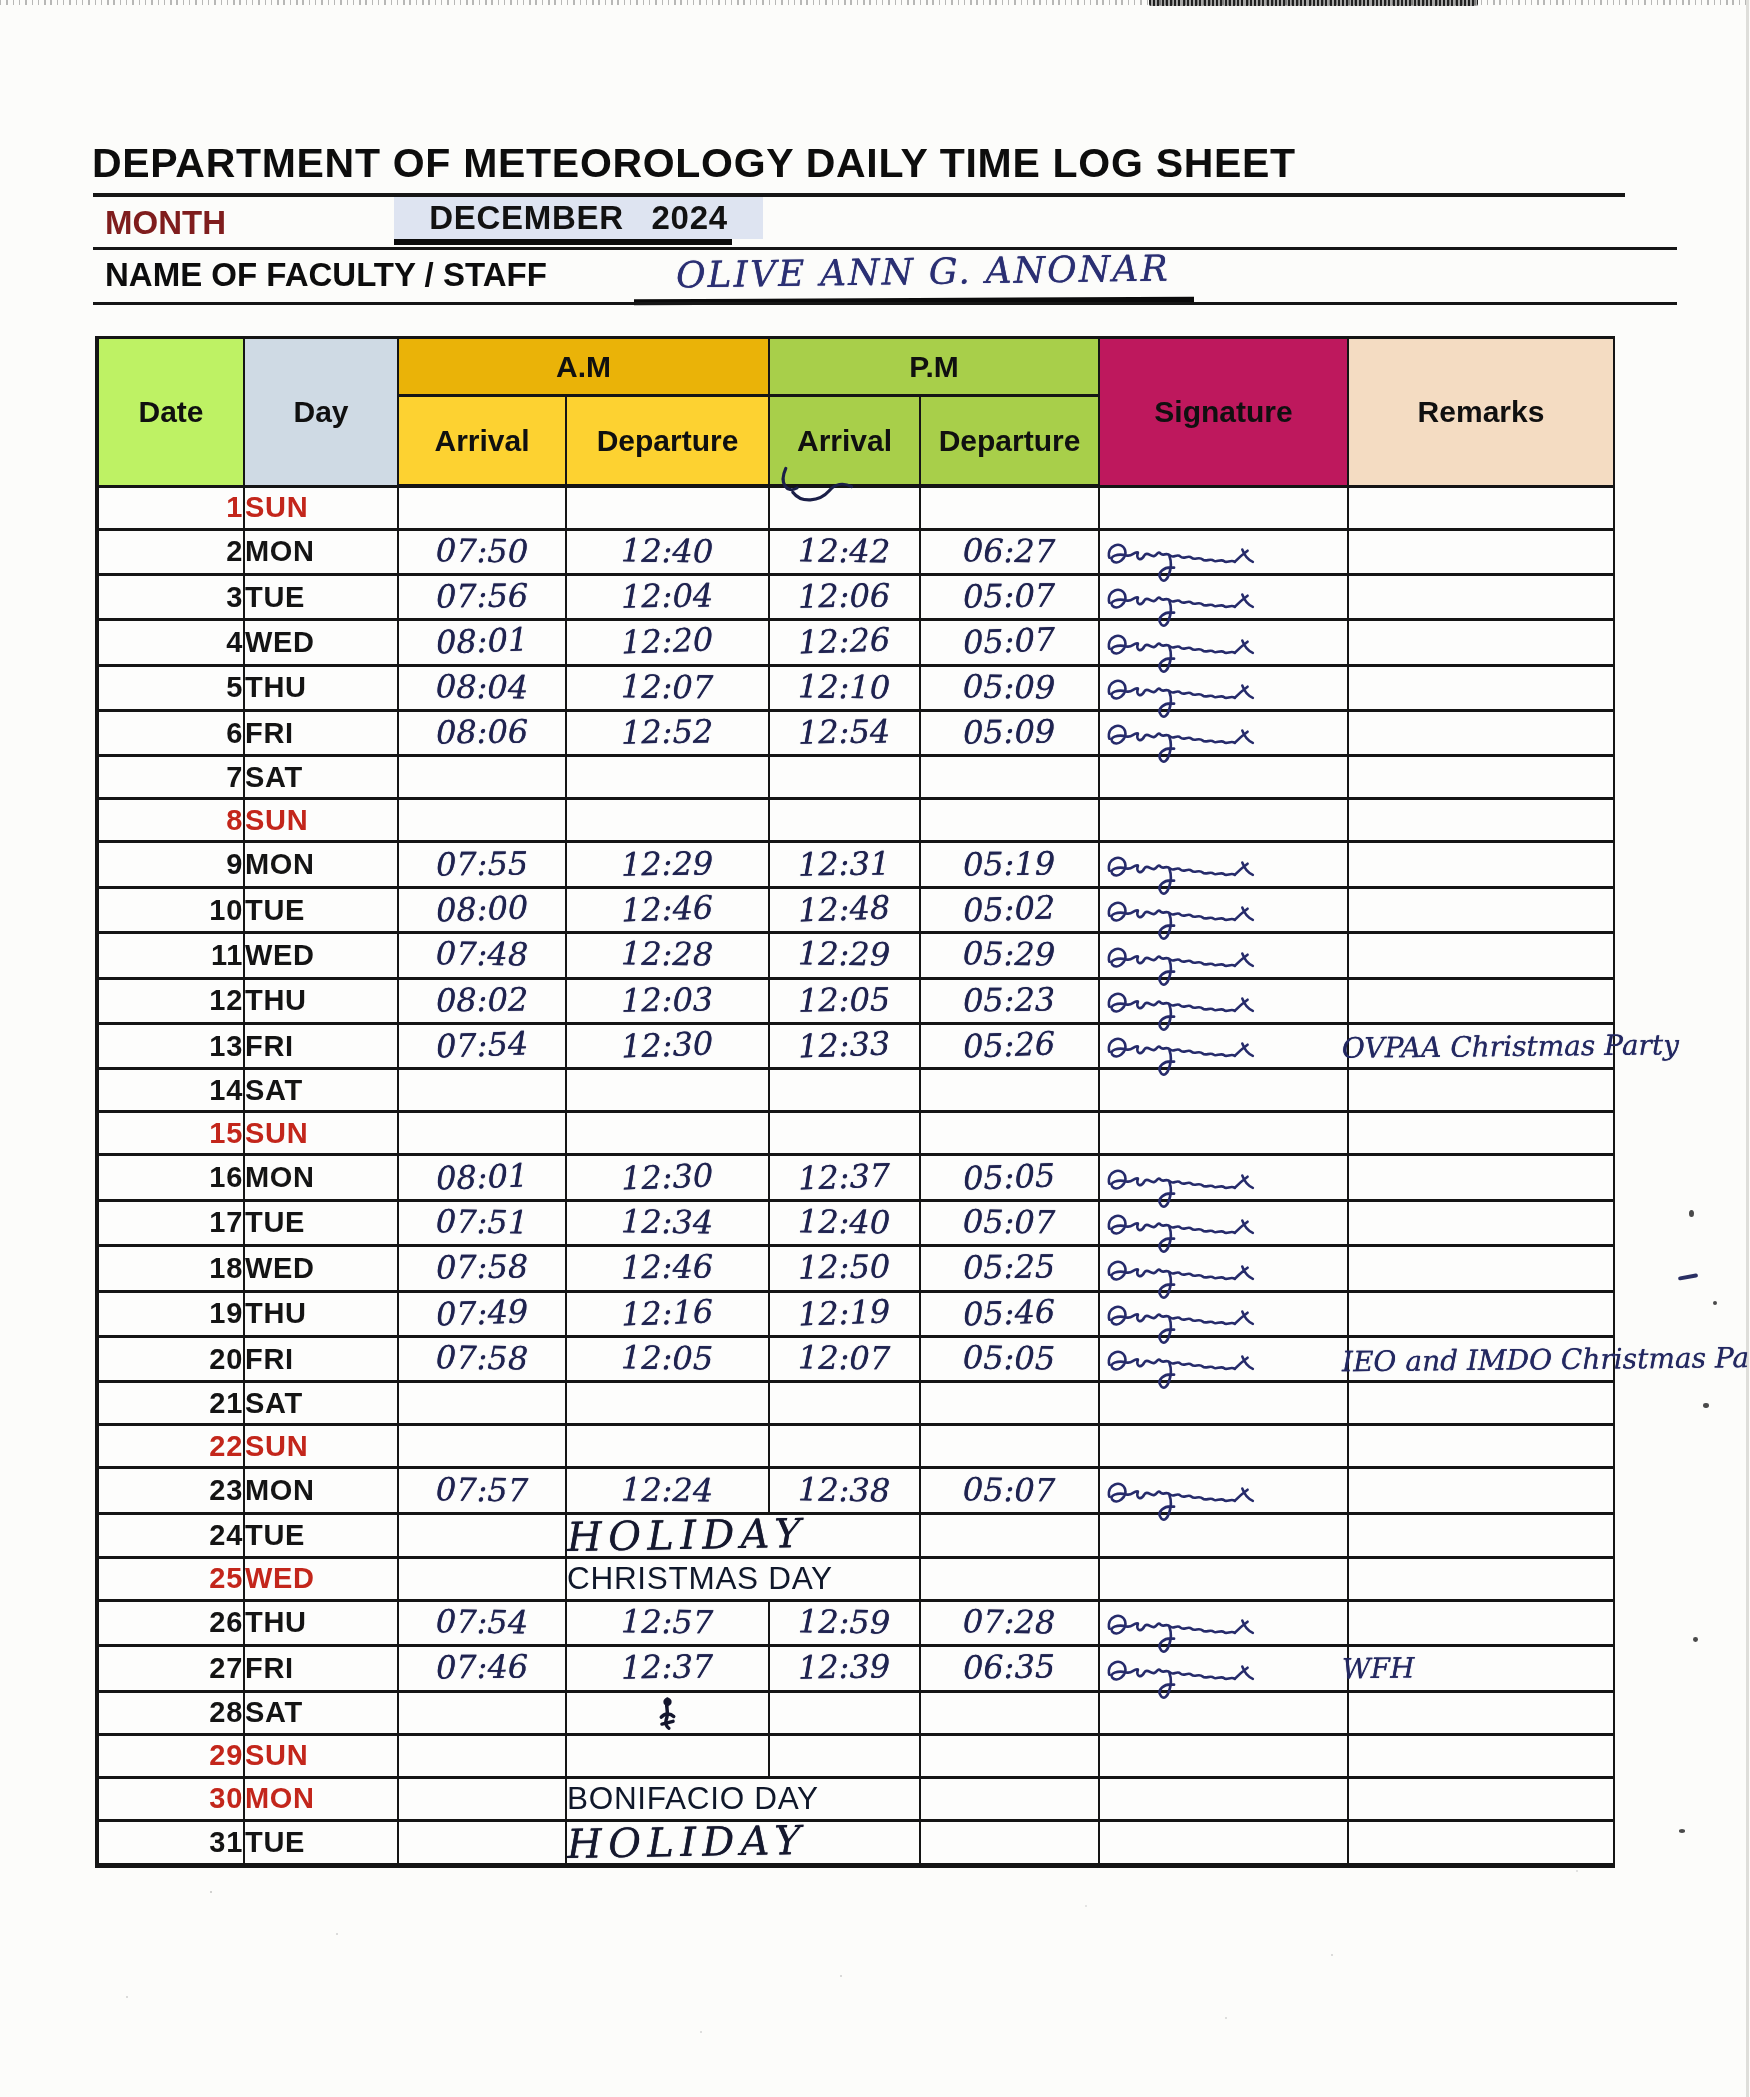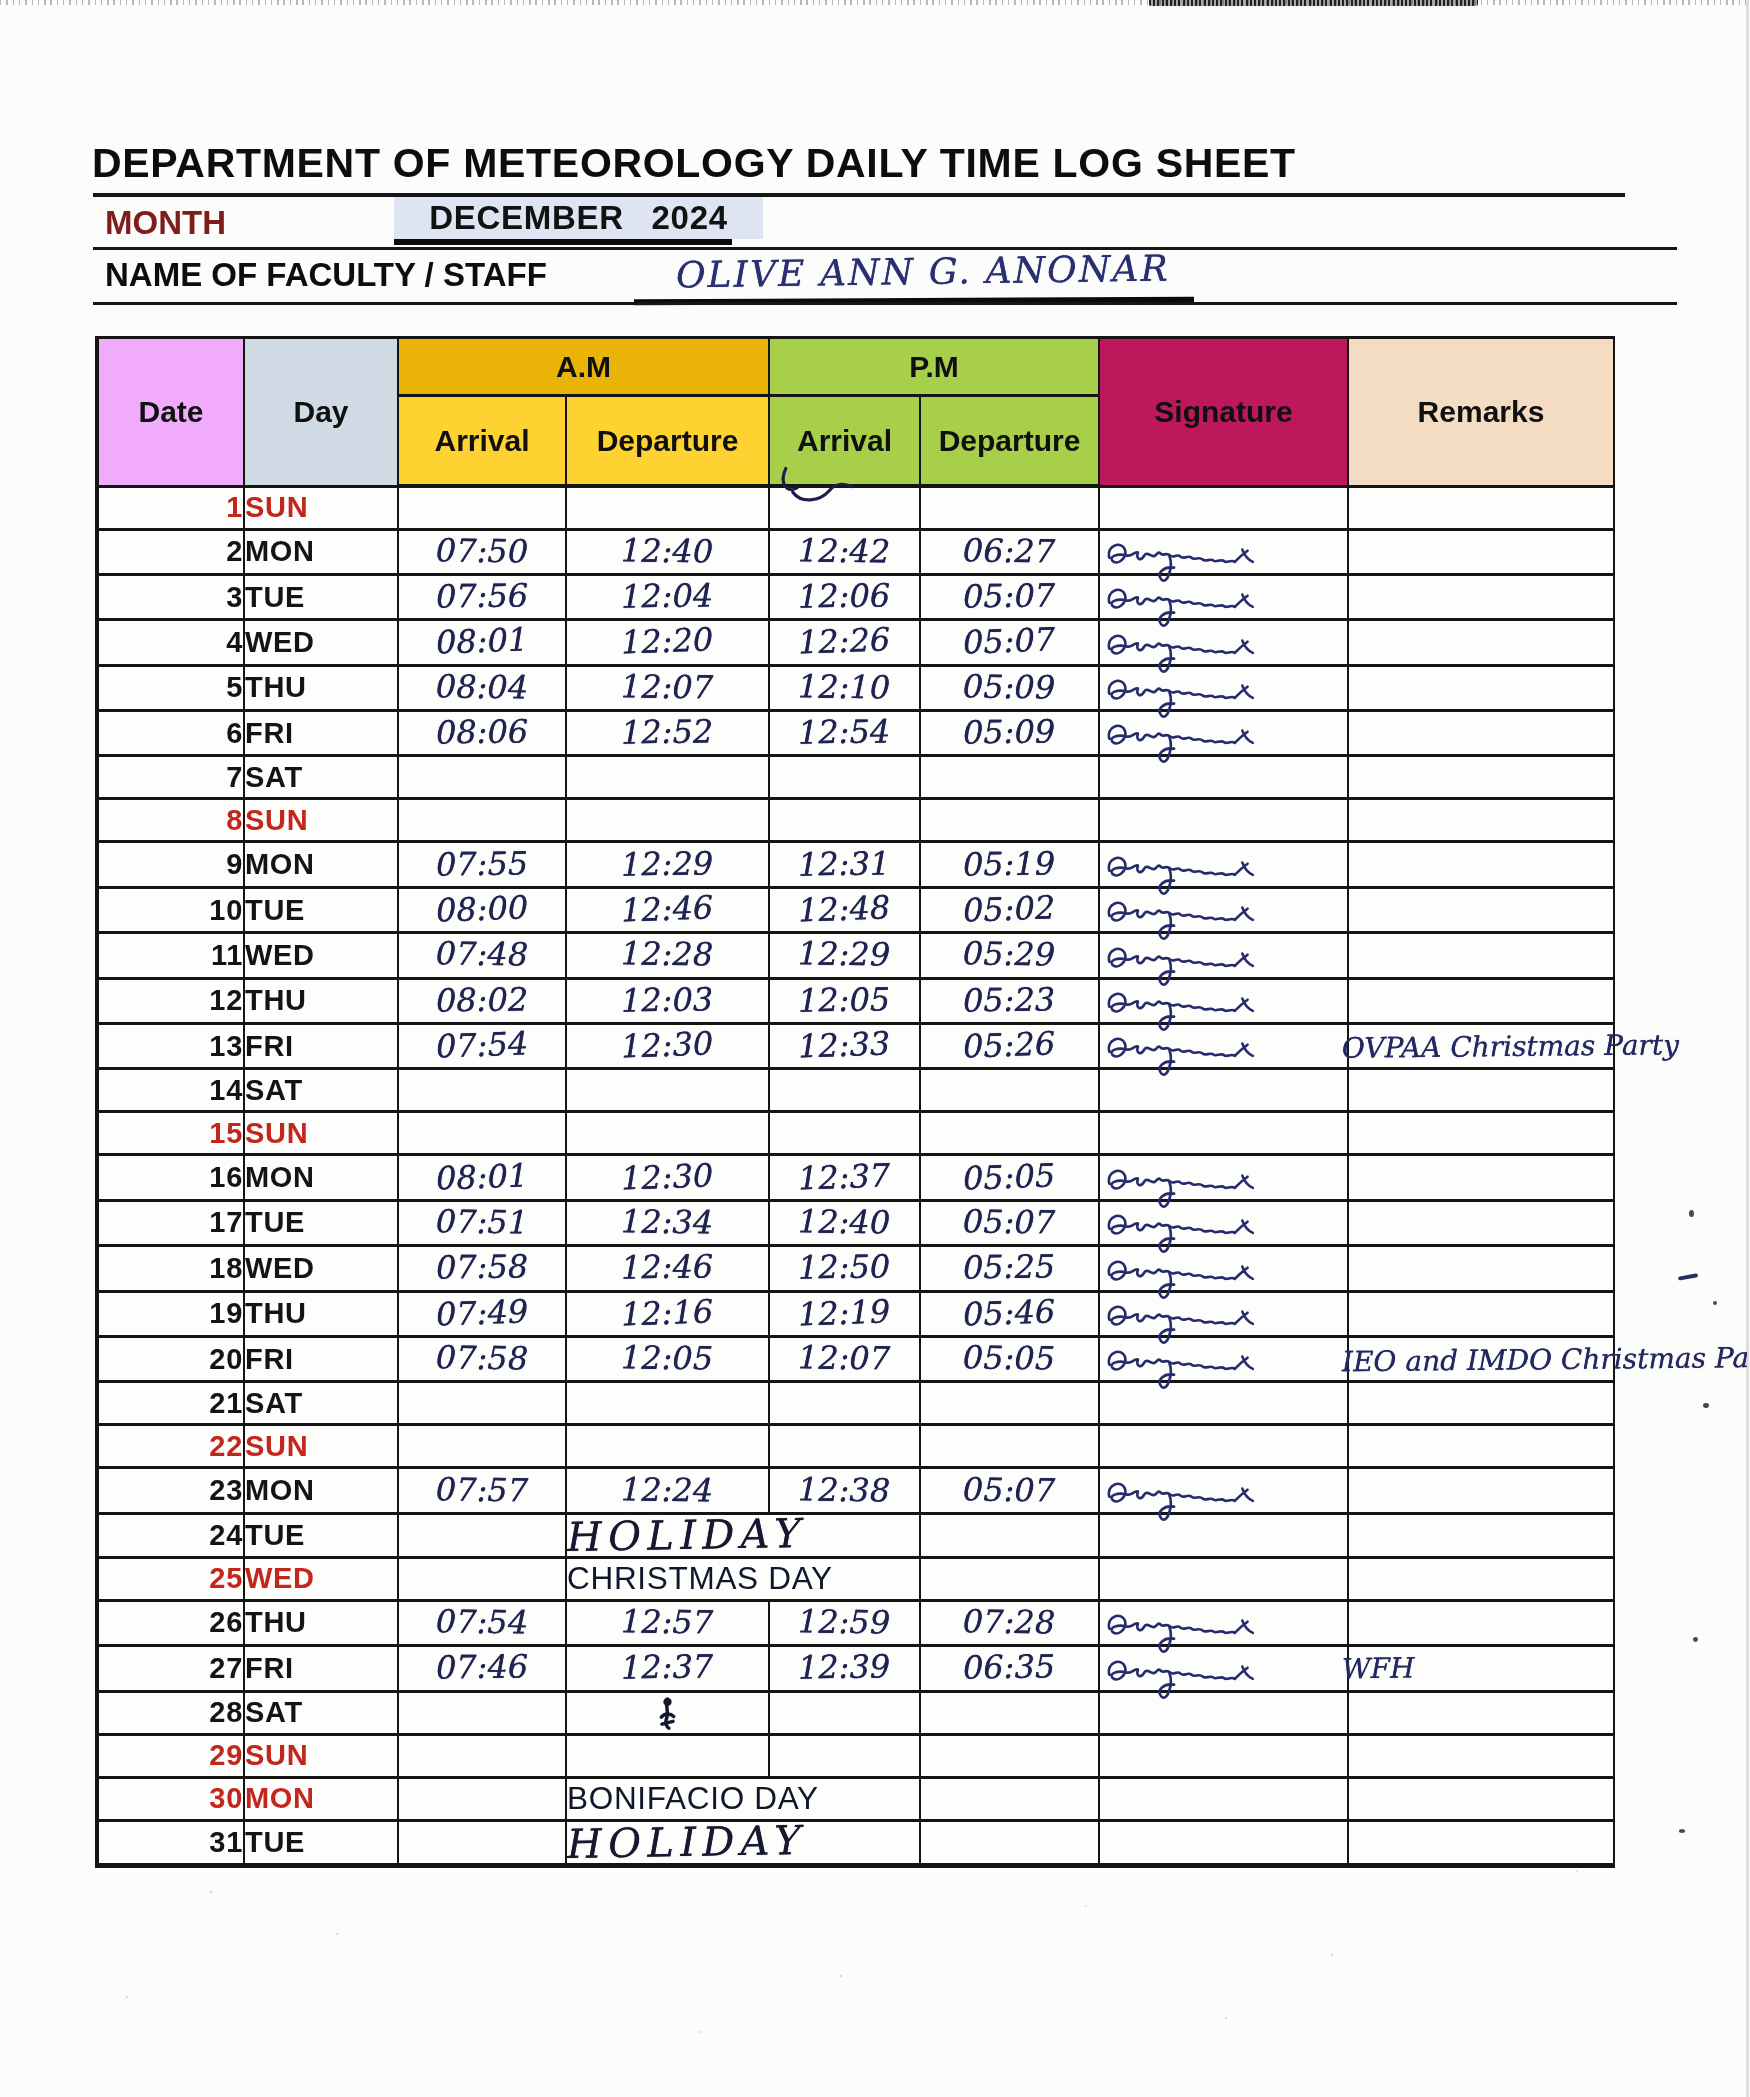--- a/index.html
+++ b/index.html
@@ -85,21 +85,21 @@
     position:absolute;left:95px;top:336px;width:1516px;
     border-collapse:collapse;table-layout:fixed;
   }
   table.log td, table.log th{
     border:2.8px solid #151515;border-top-width:3.5px;border-bottom-width:3.5px;
     padding:0;vertical-align:middle;overflow:visible;
   }
   thead th{font-size:30px;font-weight:bold;color:#101010;text-align:center;}
   tr.hrow1 th{height:55px;}
   tr.hrow2 th{height:87px;border-bottom-width:4.9px;}
-  th.h-date{background:#f0abfc;border-top-color:transparent;border-left-color:transparent;border-bottom-width:4.9px;}
+  th.h-date{background:#bef264;border-top-color:transparent;border-left-color:transparent;border-bottom-width:4.9px;}
   th.h-day{background:#cfdae4;border-bottom-width:4.9px;}
   th.h-am{background:#eab308;}
   th.h-pm{background:#a8cf4a;}
   th.h-amsub{background:#fdd231;}
   th.h-pmsub{background:#a8cf4a;position:relative;}
   th.h-sig{background:#be185d;border-bottom-width:4.9px;}
   th.h-rem{background:#f4dcc2;border-right-width:4.9px;border-bottom-width:4.9px;}
   tbody tr{height:43px;}
   tbody td{background:#fdfdfc;font-size:29px;}
   td.c-date{text-align:right;padding-right:3.5px;}

